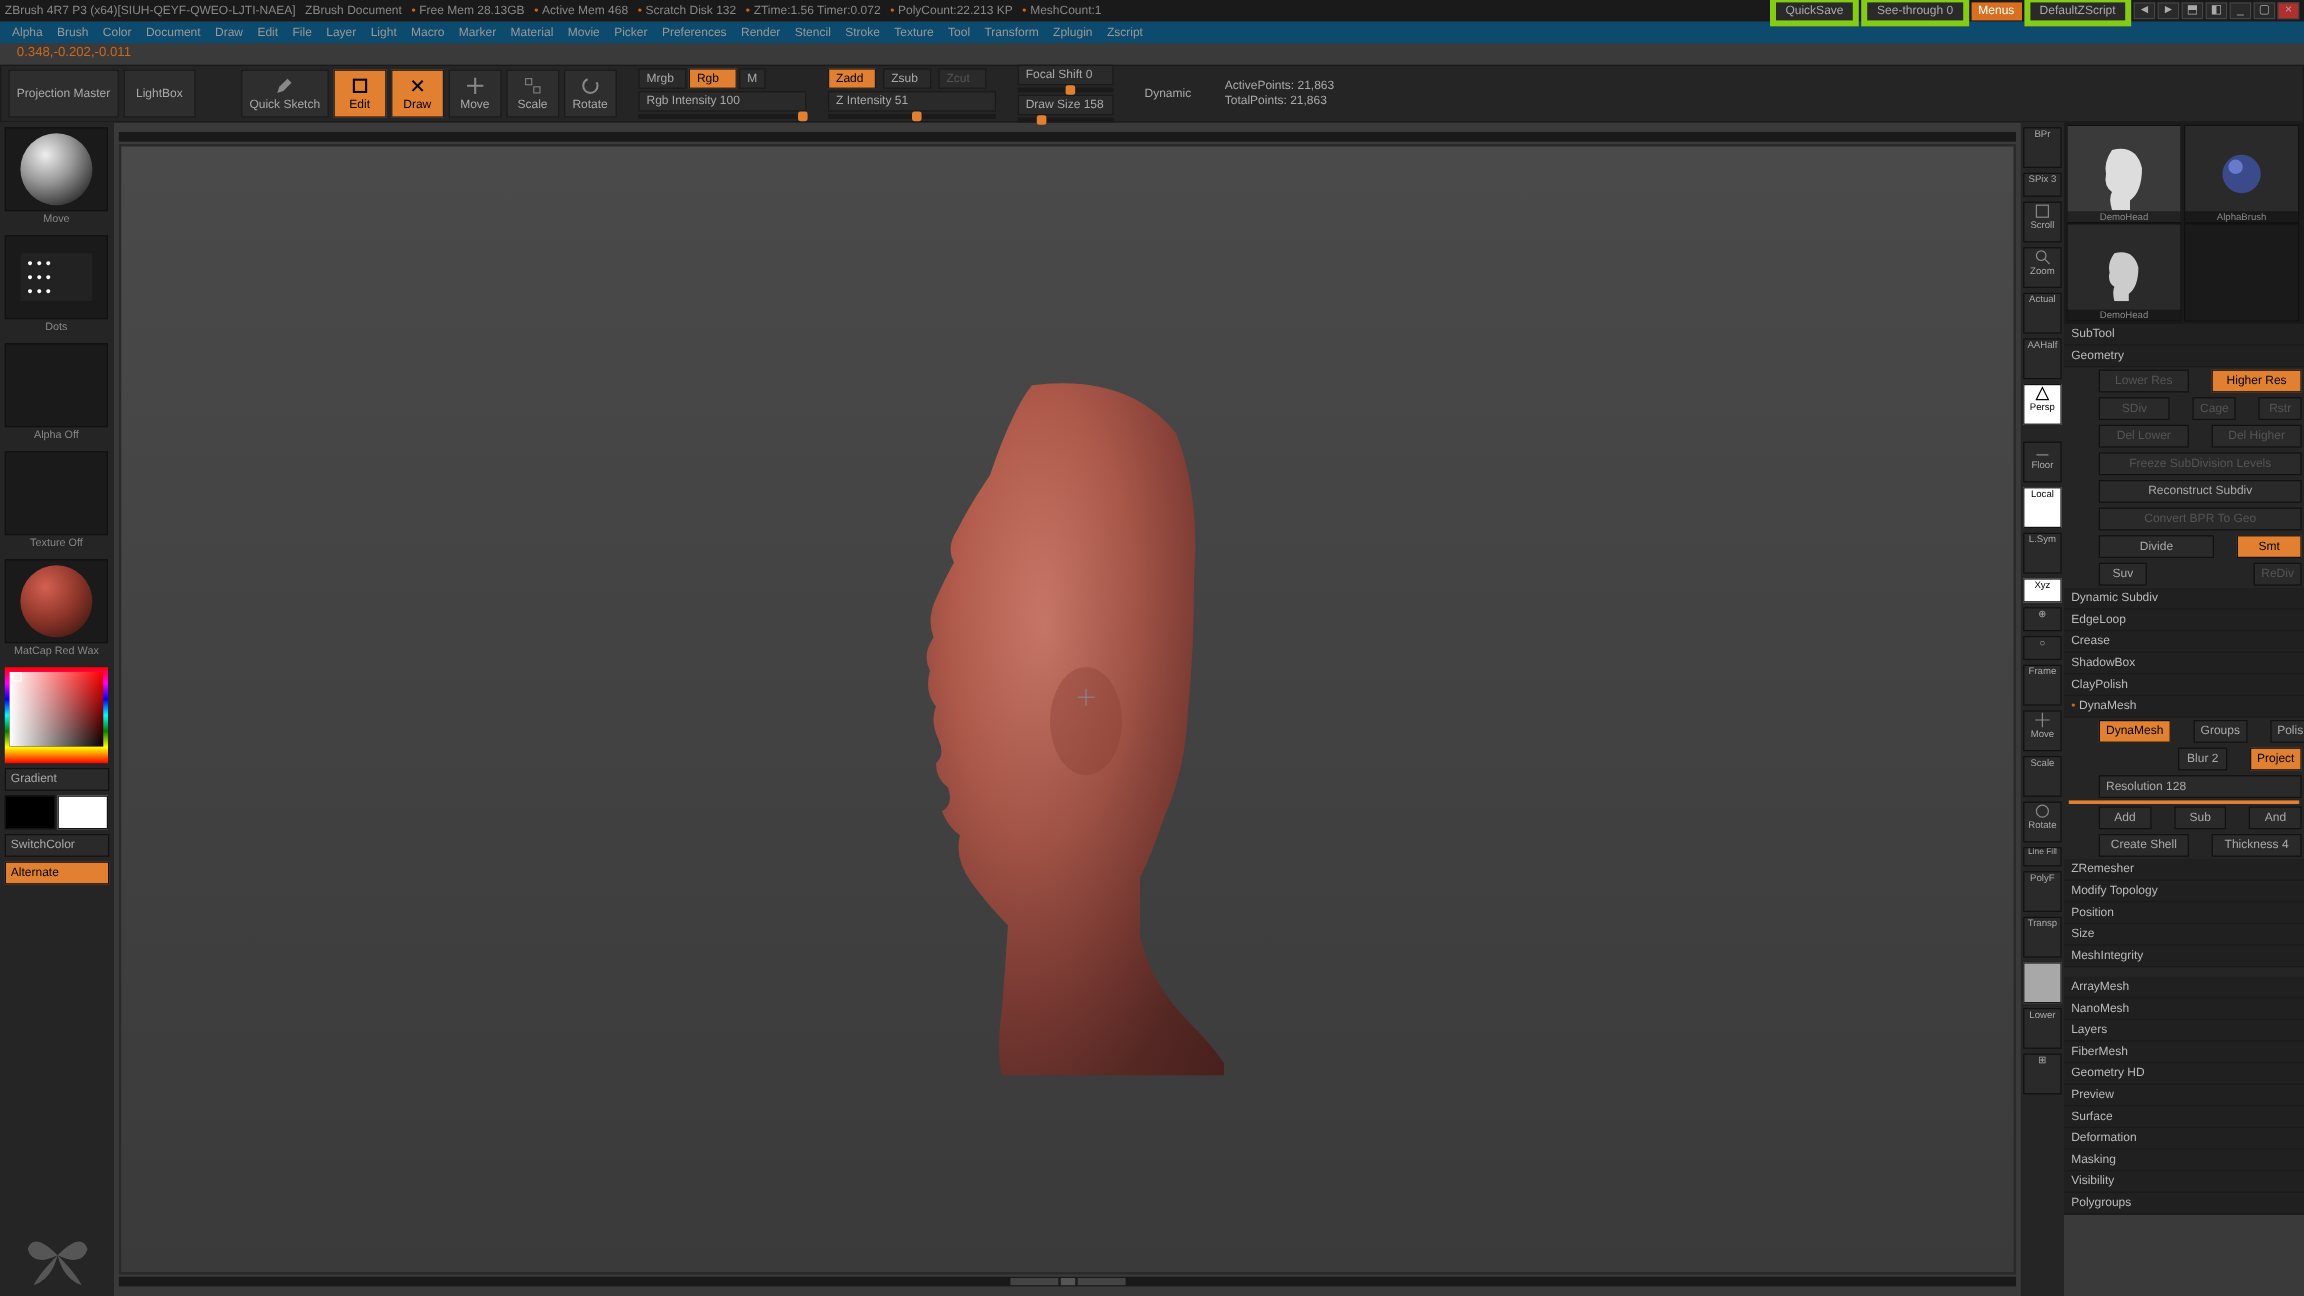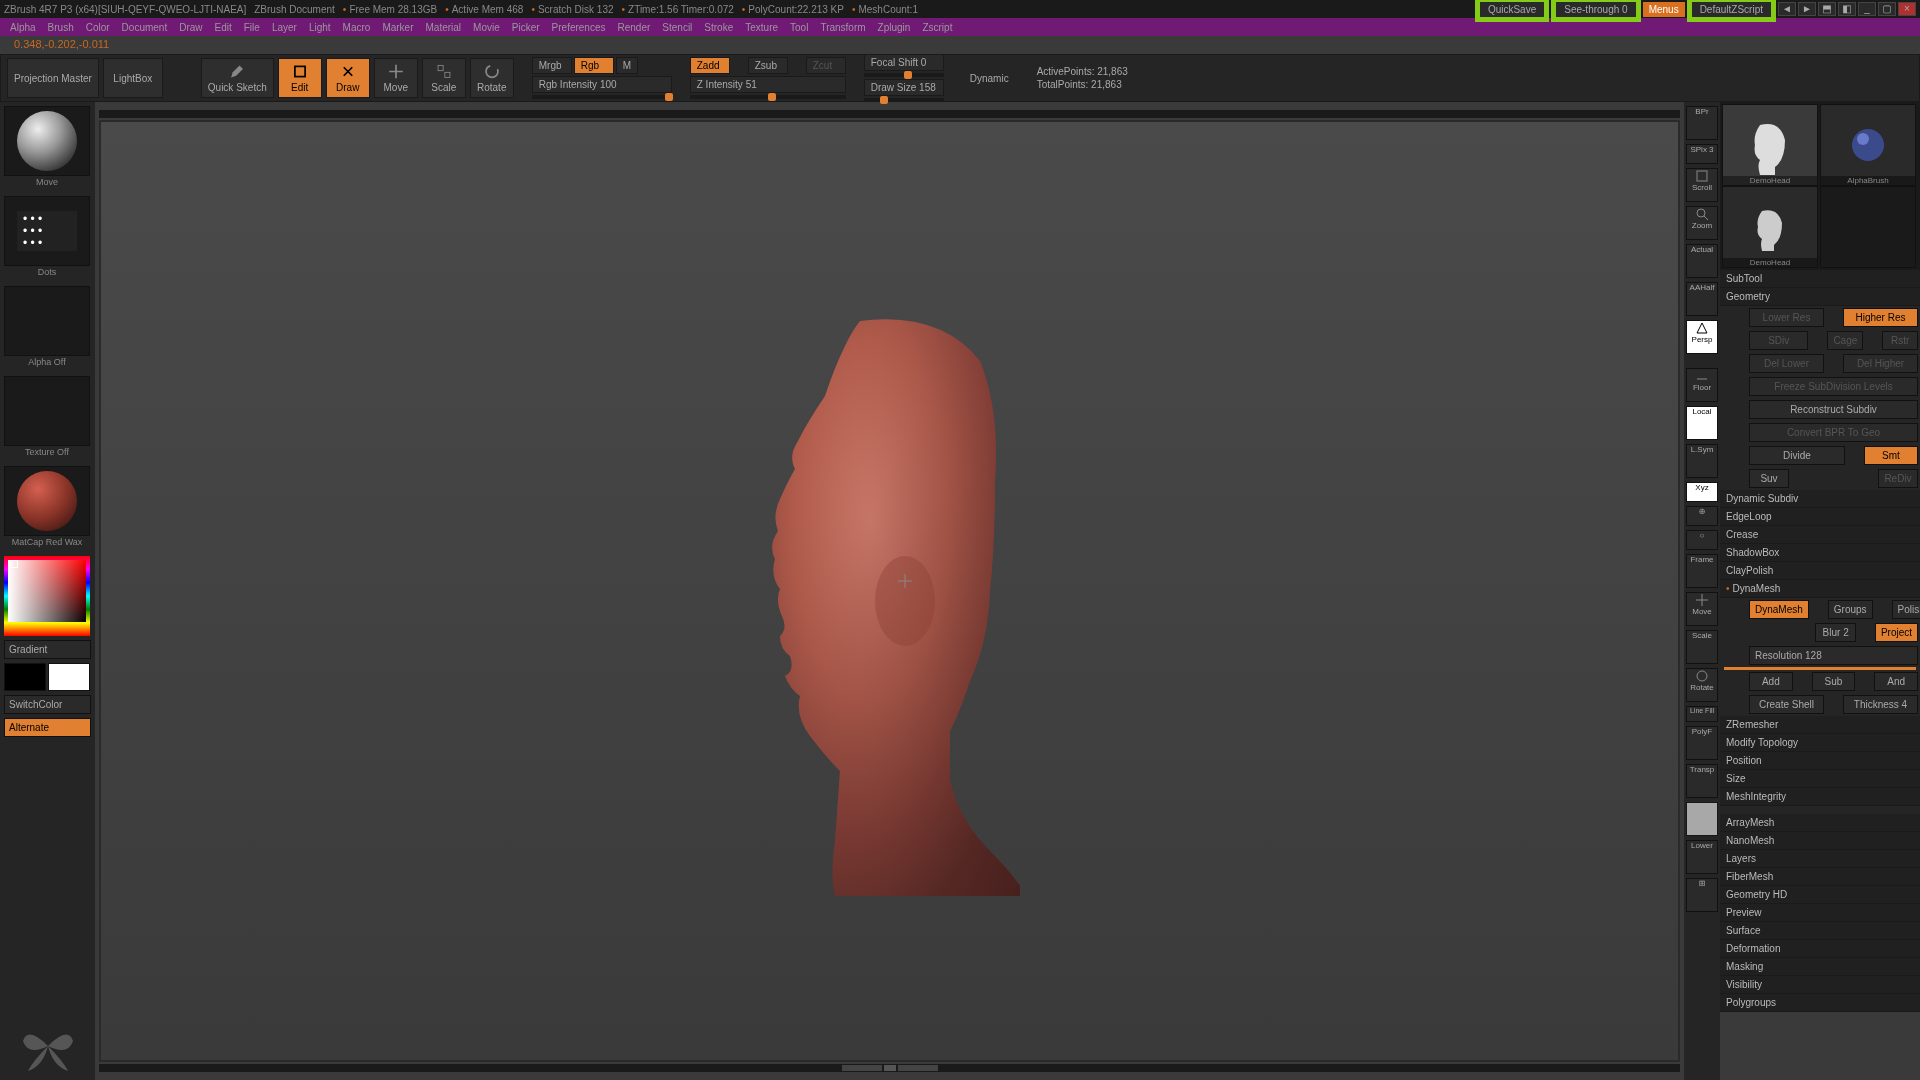--- a/index.html
+++ b/index.html
@@ -10,21 +10,21 @@
 .titlebar .tleft { display: flex; gap: 8px; justify-content: center; }
 .titlebar .tleft span { color: #888; }
 .titlebar .tleft span.dot::before { content: "•"; color: #c86820; margin-right: 3px; }
 .titlebar .tright { margin-left: auto; display: flex; gap: 2px; align-items: center; }
 .titlebar .tbtn { background: #2a2a2a; padding: 2px 8px; border: 5px solid #84cc16; }
 .titlebar .orangebtn { background: #d87020; color: #fff; padding: 2px 6px; }
 .titlebar .winbtn { width: 18px; height: 14px; background: #2a2a2a; border: 1px solid #444; text-align: center; line-height: 12px; }
 .titlebar .winbtn.close { background: #b03030; }
 
 
-.menubar { height: 18px; background: #701a75; display: flex; align-items: center; padding: 0 6px; gap: 4px; }
+.menubar { height: 18px; background: #0c4a6e; display: flex; align-items: center; padding: 0 6px; gap: 4px; }
 .menubar span { color: #999; padding: 0 4px; font-size: 10px; }
 
 
 .statusline { height: 18px; padding: 2px 14px; color: #c86820; font-size: 11px; }
 
 
 .toptoolbar { height: 48px; background: #252525; border: 1px solid #1a1a1a; display: flex; align-items: center; padding: 2px 6px; gap: 4px; }
 .tt-btn { background: #2e2e2e; border: 1px solid #1a1a1a; padding: 4px 6px; text-align: center; font-size: 10px; color: #aaa; display: flex; flex-direction: column; align-items: center; justify-content: center; height: 40px; min-width: 44px; }
 .tt-btn.active { background: #e08030; color: #000; }
 .tt-btn .icon { width: 20px; height: 20px; margin-bottom: 2px; }
@@ -193,21 +193,21 @@
       <span class="tt-label active" style="min-width:40px">Rgb</span>
       <span class="tt-label" style="min-width:20px">M</span>
     </div>
     <span class="tt-label" style="min-width:140px">Rgb Intensity 100</span>
     <div class="tt-slider">
         <div class="thumb" style="left:95%"></div>
       </div>
   </div>
   <div style="flex:0 0 10px"></div>
   <div class="tt-row">
-    <div style="display:flex;gap:18px">
+    <div style="display:flex;gap:6px">
       <span class="tt-label active" style="min-width:40px">Zadd</span>
       <span class="tt-label" style="min-width:40px">Zsub</span>
       <span class="tt-label" style="min-width:40px;color:#555">Zcut</span>
     </div>
     <span class="tt-label" style="min-width:140px">Z Intensity 51</span>
     <div class="tt-slider">
         <div class="thumb" style="left:50%"></div>
       </div>
   </div>
   <div style="flex:0 0 10px"></div>

